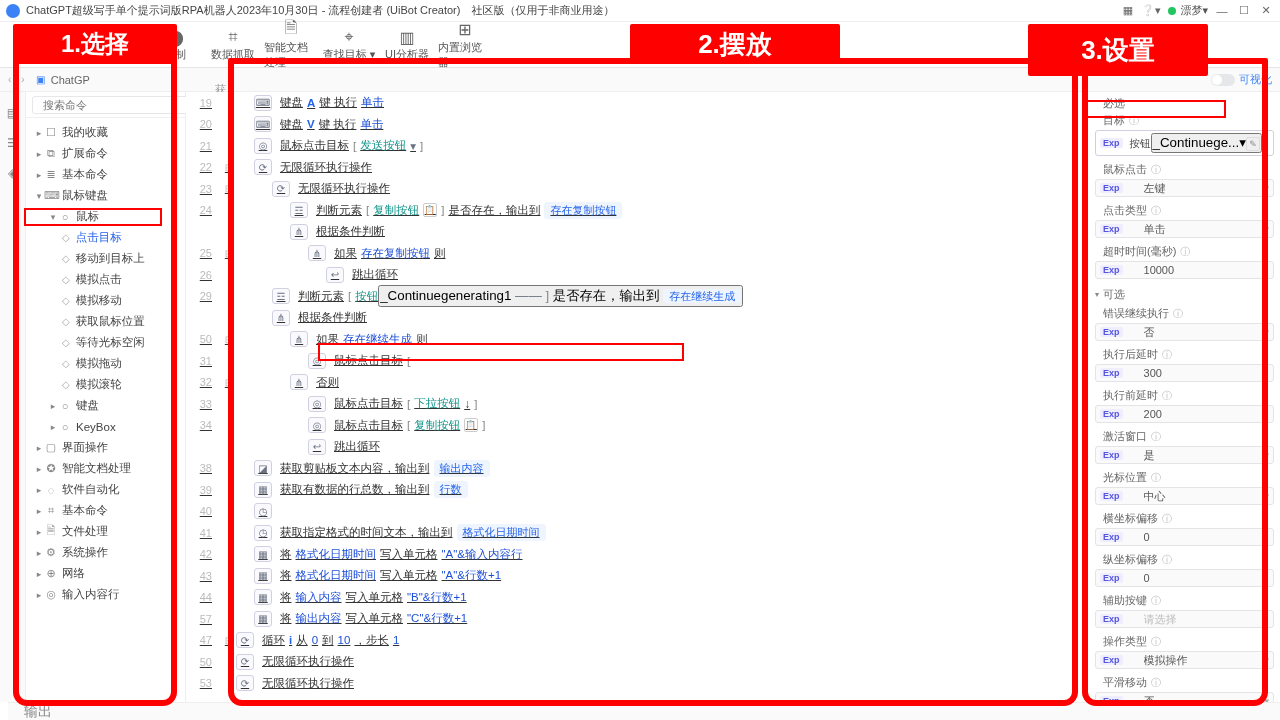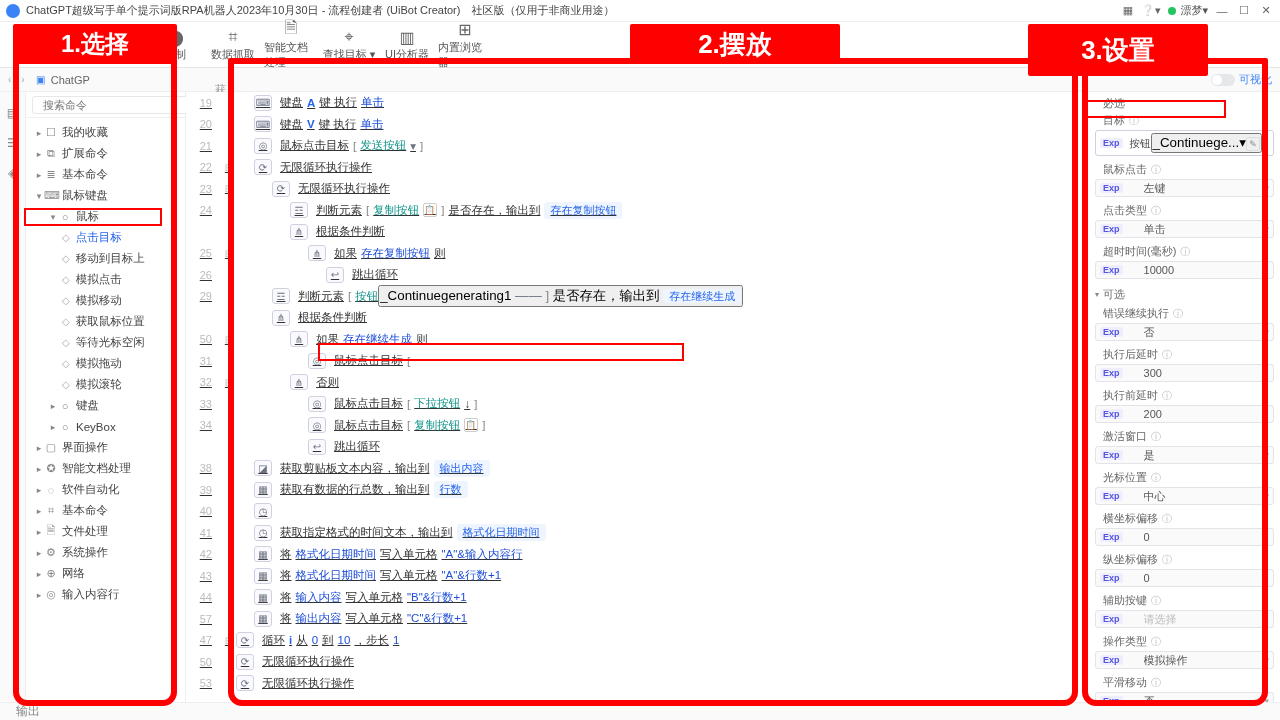--- a/index.html
+++ b/index.html
@@ -178,21 +178,21 @@
   .prop-val .txt { flex:1; white-space:nowrap; overflow:hidden; text-overflow:ellipsis; color:#555;margin-left:17px;}
   .prop-val .dd { color:#aaa; font-size:9px; margin-left:4px; }
   .sect { font-size:11px; color:#666; margin:8px 0 4px 0; display:flex; align-items:center; gap:4px;}
   .sect .tri { font-size:8px; color:#888; }
   .target-box { border:1px solid #d0d0e0; border-radius:3px; padding:2px 4px; display:flex; align-items:center; gap:3px;}
   .target-box .btn-edit { width:14px; height:14px; display:inline-flex; align-items:center; justify-content:center; border:1px solid #ddd; border-radius:2px; font-size:9px; color:#888; }
 
   
   .footer {
     height:18px; border-top:1px solid #eee; background:#fafafa;
-    display:flex; align-items:center; padding:0 16px; font-size:12px; color:#888;
+    display:flex; align-items:center; padding:0 16px; font-size:14px; color:#888;margin-left:8px;
   }
 
   
   .red-band {
     position:absolute; pointer-events:none;
     background:#ff0000; color:#fff; font-weight:bold;
     display:flex; align-items:center; justify-content:center;
     z-index:50; border-radius:2px;
   }
   .band1 { left:13px; top:24px; width:164px; height:40px; font-size:24px; }

